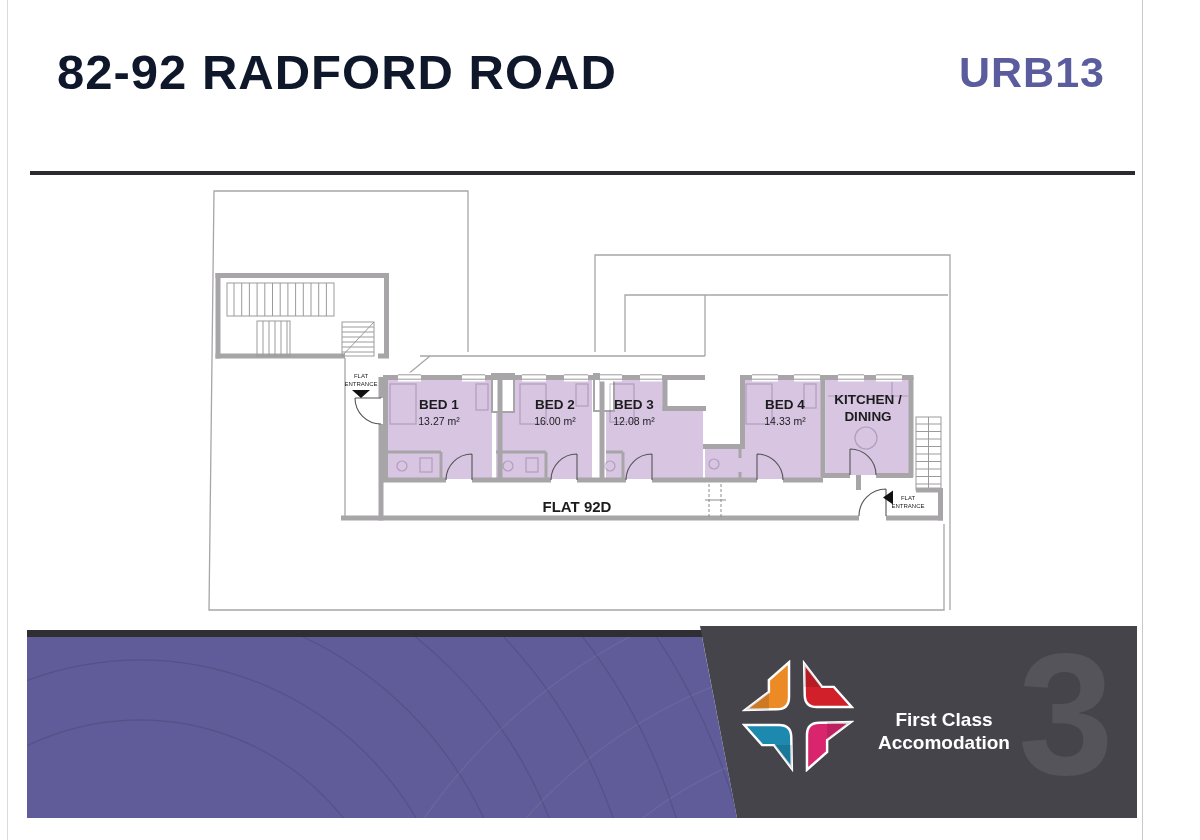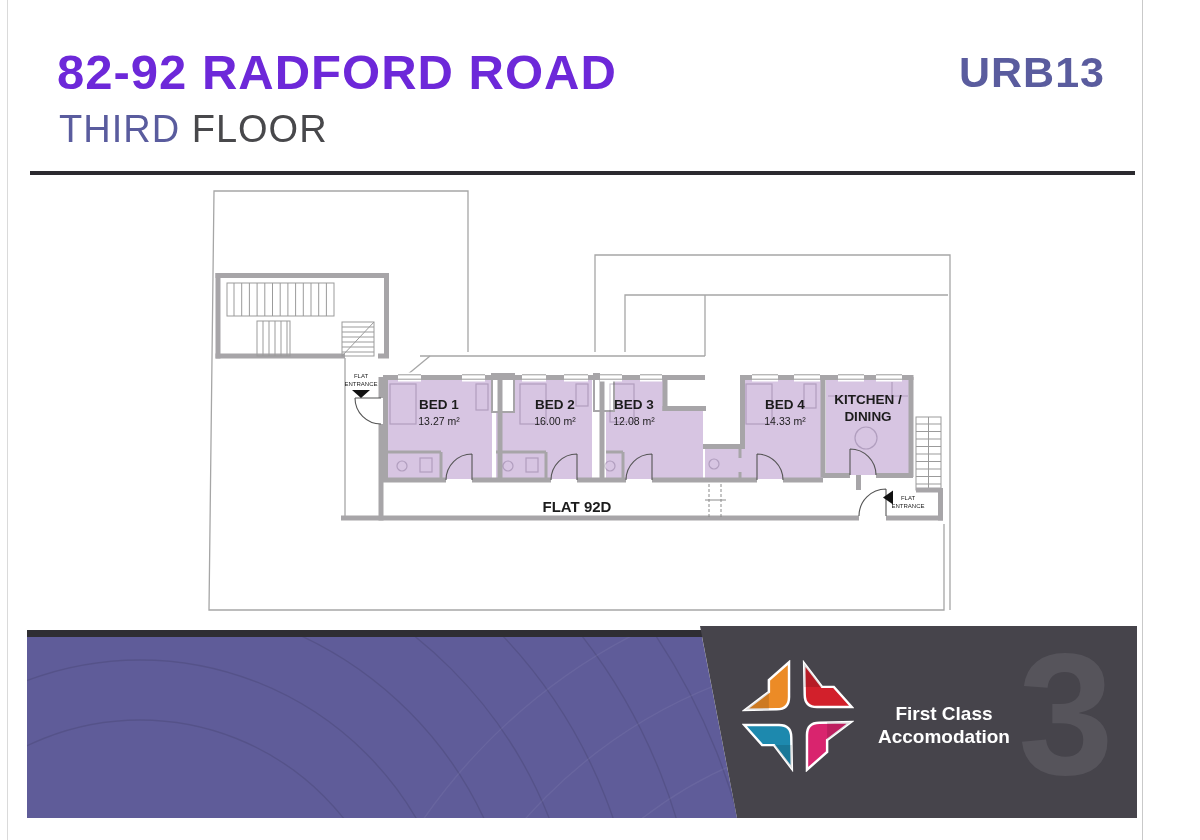--- a/index.html
+++ b/index.html
@@ -2,54 +2,53 @@
 <html><head>
 <meta charset="utf-8">
 <style>
   html,body{margin:0;padding:0;background:#fff;}
   #page{position:relative;width:1200px;height:840px;background:#ffffff;overflow:hidden;
         font-family:"Liberation Sans",sans-serif;}
   .edge{position:absolute;top:0;bottom:0;width:1px;}
   #edge-left{left:7px;background:#dadada;}
   #edge-right{left:1142px;background:#c9c9c9;}
   #title{position:absolute;left:57px;top:44px;font-size:49px;font-weight:700;
-         color:#6d28d9;letter-spacing:1px;white-space:nowrap;}
+         color:#0f172a;letter-spacing:1px;white-space:nowrap;}
   #subtitle{position:absolute;left:59px;top:108px;font-size:38px;font-weight:400;
             letter-spacing:1px;color:#48484b;white-space:nowrap;}
   #subtitle .hl{color:#5a5c9e;}
   #doc-code{position:absolute;right:95px;top:48px;font-size:43px;font-weight:700;
             color:#5a5c9e;letter-spacing:1px;}
   #rule{position:absolute;left:30px;top:171px;width:1105px;height:4px;background:#2b2a2f;}
   #plan-svg{position:absolute;left:0;top:0;}
   #banner-svg{position:absolute;left:0;top:0;}
   .banner-text{position:absolute;left:95px;top:699px;color:#ffffff;font-size:21px;
                font-weight:700;line-height:30px;letter-spacing:.3px;}
   #brand-text{position:absolute;left:858px;top:687px;width:172px;text-align:center;
               color:#ffffff;font-weight:700;}
   #brand-name{font-size:20px;line-height:24px;}
-  #brand-tag{font-size:19px;line-height:23px;margin-top:15px;}
+  #brand-tag{font-size:19px;line-height:23px;margin-top:21px;}
   #page-number{position:absolute;left:1018px;top:634px;font-size:172px;line-height:160px;
                font-weight:700;color:#56545b;}
   #logo{position:absolute;left:742px;top:660px;}
   svg text{font-family:"Liberation Sans",sans-serif;fill:#1c1c1c;}
   text.room{font-size:13.5px;font-weight:700;text-anchor:middle;}
   text.area{font-size:10.5px;text-anchor:middle;}
   text.flat{font-size:15px;font-weight:700;text-anchor:middle;}
   text.tiny{font-size:6px;text-anchor:middle;fill:#222;}
 </style>
 </head>
 <body>
 
 <div id="page">
 
   <div class="edge" id="edge-left"></div>
   <div class="edge" id="edge-right"></div>
 
   <div id="title">82-92 RADFORD ROAD</div>
-  <div id="subtitle"><span class="hl">THIRD</span><span> FLOOR</span></div>
   <div id="doc-code">URB13</div>
   <div id="rule"></div>
 
   <svg id="plan-svg" width="1200" height="840" viewBox="0 0 1200 840">
 
     <g>
       <rect x="386" y="379" width="106" height="100" fill="#D7C5E2"></rect>
       <rect x="496" y="379" width="96" height="100" fill="#D7C5E2"></rect>
       <rect x="606" y="379" width="57" height="100" fill="#D7C5E2"></rect>
       <rect x="663" y="411" width="40" height="68" fill="#D7C5E2"></rect>

